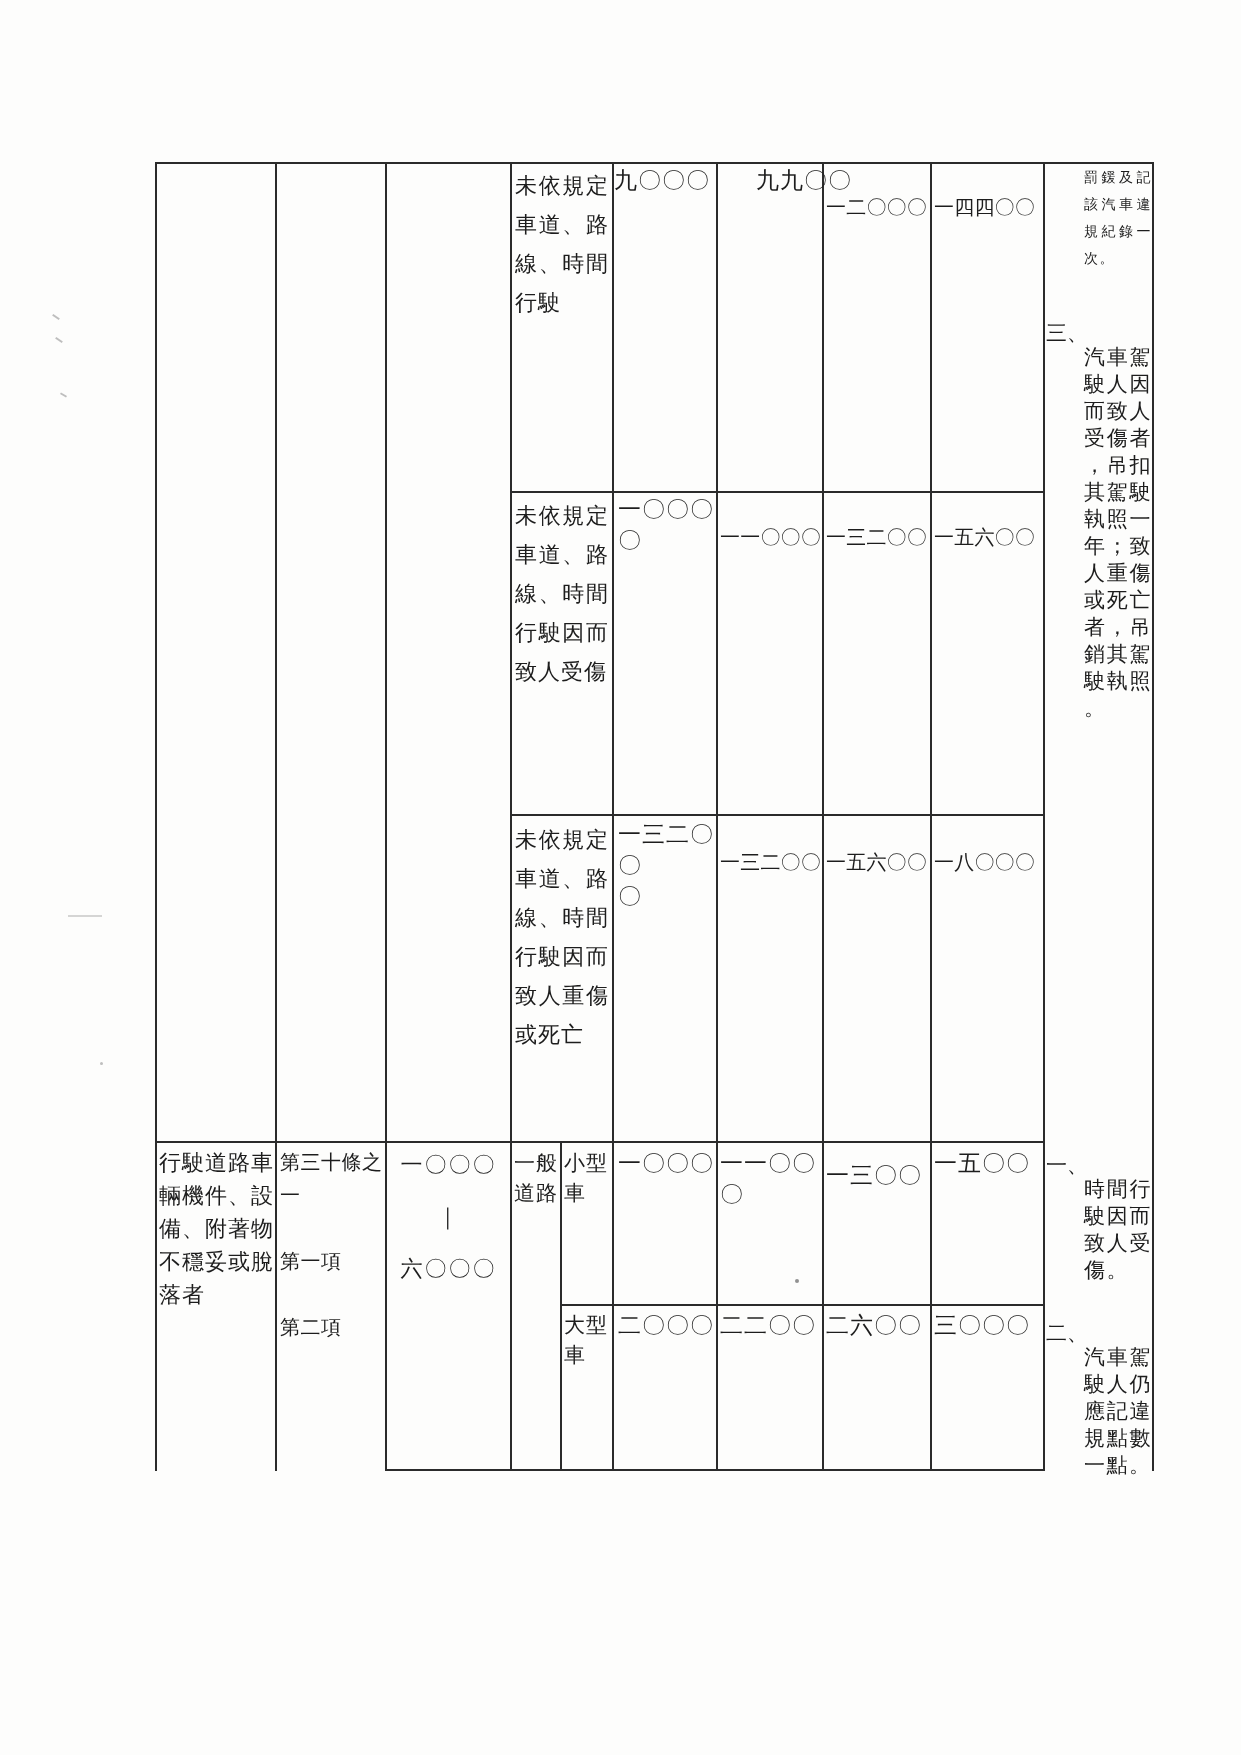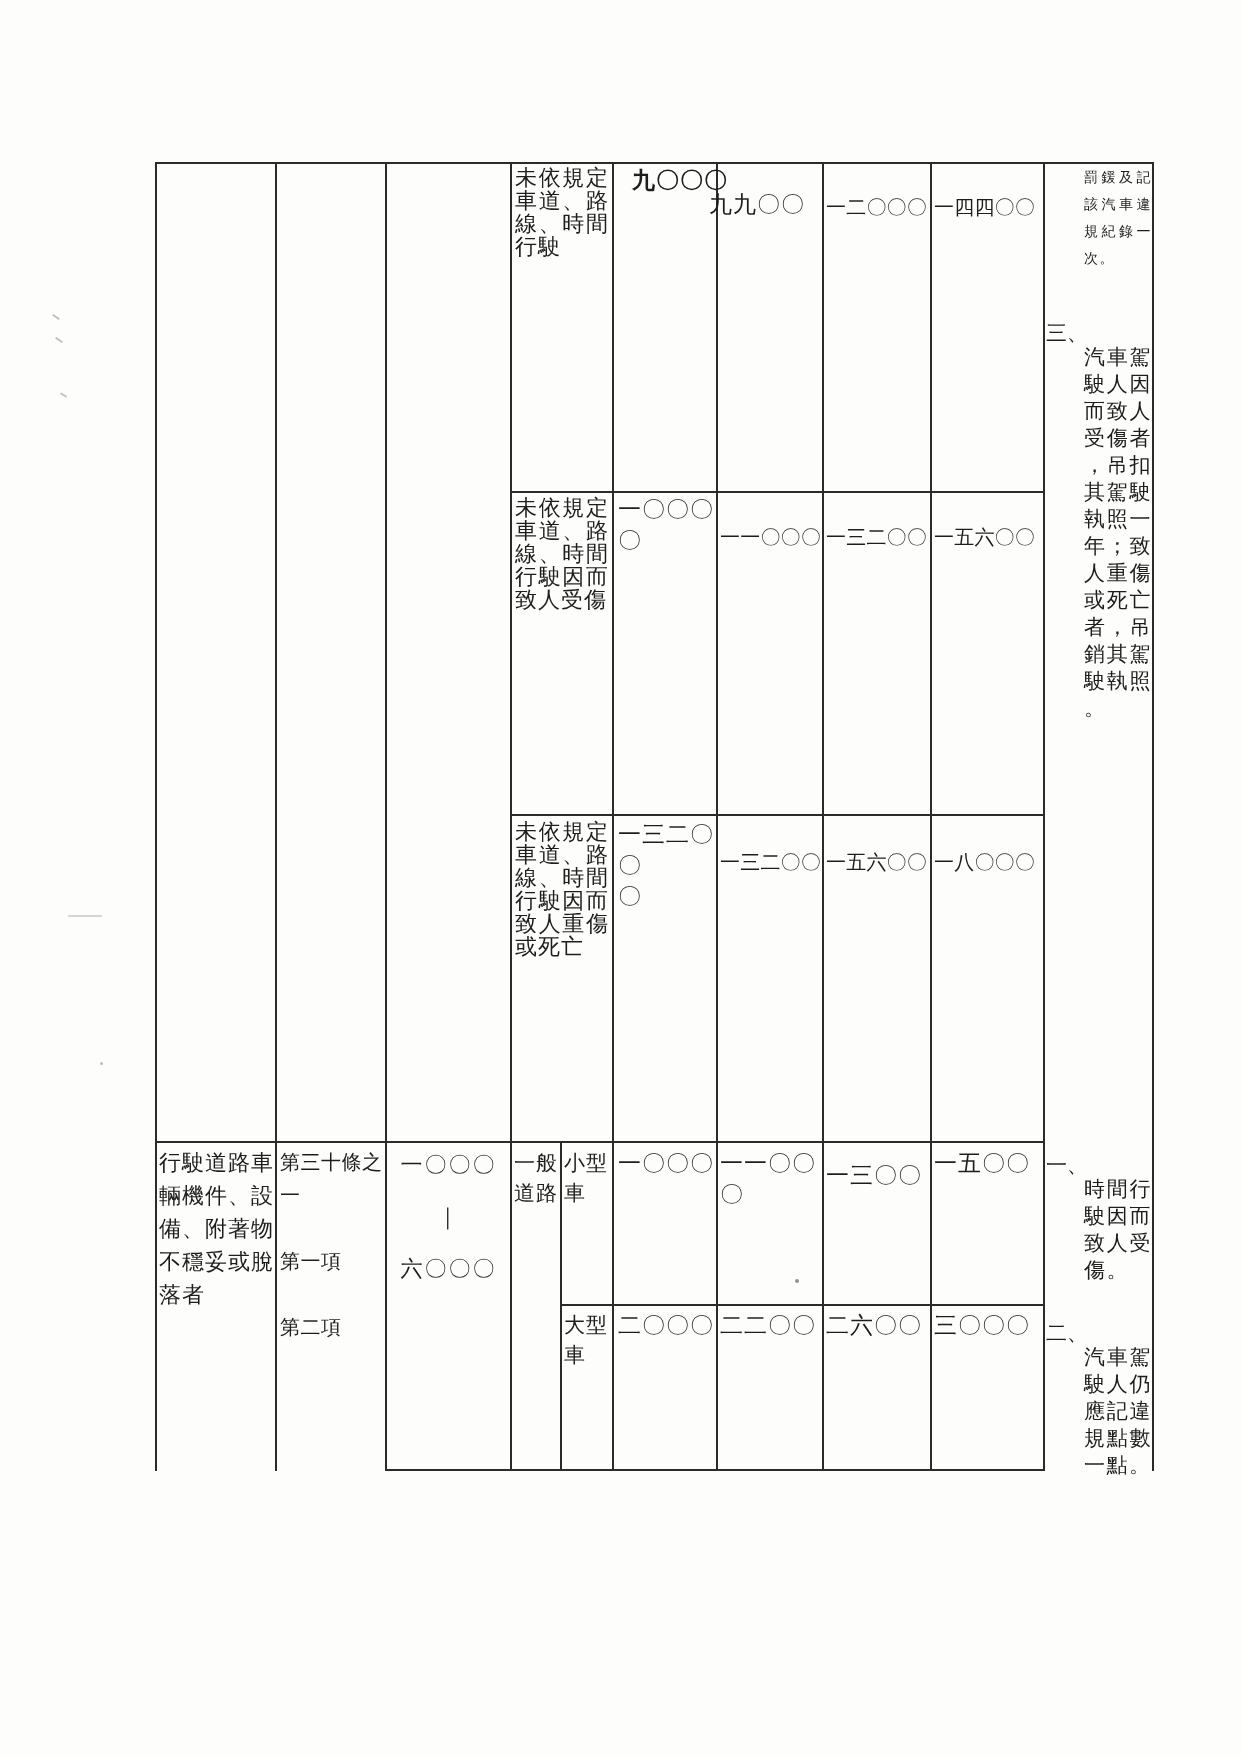--- a/index.html
+++ b/index.html
@@ -6,21 +6,21 @@
   .page{
     position:relative;width:1241px;height:1755px;background:#fdfdfc;
     font-family:"Liberation Serif","DejaVu Serif",serif;color:#1d1d1d;
     overflow:hidden;margin:0 auto;
   }
   .vline,.hline{position:absolute;background:#2b2b2b;}
   .vline{width:2px;}
   .hline{height:2px;}
   .cell{position:absolute;color:#1d1d1d;}
   .desc{
-    font-size:22px;line-height:23px;letter-spacing:1px;
+    font-size:22px;line-height:39px;letter-spacing:1px;
     text-align:justify;word-break:break-all;line-break:anywhere;
   }
   .desc-wide{
     font-size:22px;line-height:33px;letter-spacing:1px;
     text-align:justify;word-break:break-all;line-break:anywhere;
   }
   .law{
     font-size:20px;line-height:33px;letter-spacing:0.5px;
     white-space:pre-line;word-break:break-all;line-break:anywhere;
   }
@@ -69,22 +69,22 @@
   <div class="vline" style="left:510px;top:162px;height:1309px;"></div>
   <div class="vline" style="left:560px;top:1141px;height:330px;"></div>
   <div class="vline" style="left:612px;top:162px;height:1309px;"></div>
   <div class="vline" style="left:716px;top:162px;height:1309px;"></div>
   <div class="vline" style="left:822px;top:162px;height:1309px;"></div>
   <div class="vline" style="left:930px;top:162px;height:1309px;"></div>
   <div class="vline" style="left:1043px;top:162px;height:1309px;"></div>
   <div class="vline" style="left:1152px;top:162px;height:1309px;"></div>
 
   <div class="cell desc" style="left:515px;top:166px;width:94px;">未依規定車道、路線、時間行駛</div>
-  <div class="cell amt" style="left:632px;top:165px;width:96px;font-weight:bold;">九〇〇〇</div>
-  <div class="cell amt" style="left:709px;top:165px;width:100px;margin-top:24px;">九九〇〇</div>
+  <div class="cell amt" style="left:614px;top:165px;width:96px;">九〇〇〇</div>
+  <div class="cell amt" style="left:756px;top:165px;width:100px;">九九〇〇</div>
   <div class="cell amt-sm" style="left:826px;top:168px;width:104px;">一二〇〇〇</div>
   <div class="cell amt-sm" style="left:934px;top:168px;width:106px;">一四四〇〇</div>
 
   <div class="cell desc" style="left:515px;top:496px;width:94px;">未依規定車道、路線、時間行駛因而致人受傷</div>
   <div class="cell amt" style="left:618px;top:494px;width:96px;">一〇〇〇
 〇</div>
   <div class="cell amt-sm" style="left:720px;top:498px;width:102px;">一一〇〇〇</div>
   <div class="cell amt-sm" style="left:826px;top:498px;width:104px;">一三二〇〇</div>
   <div class="cell amt-sm" style="left:934px;top:498px;width:106px;">一五六〇〇</div>
 

